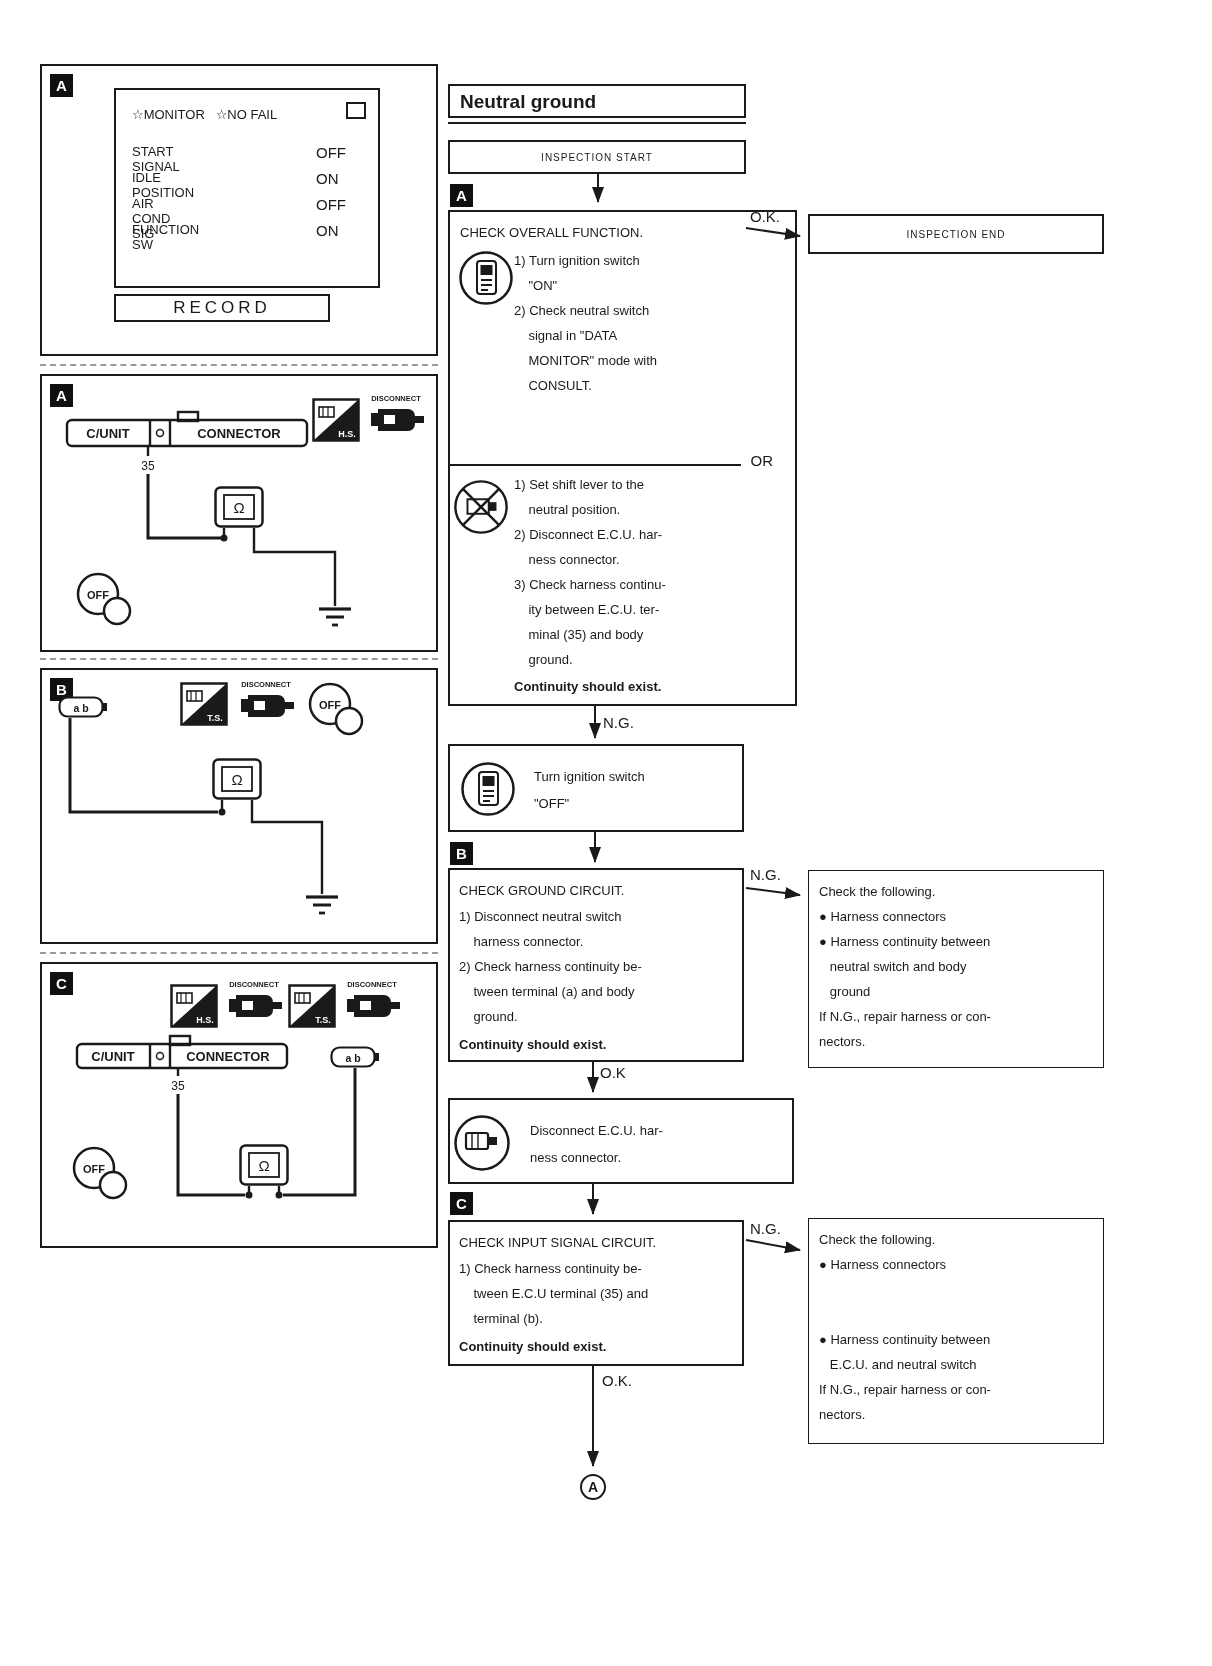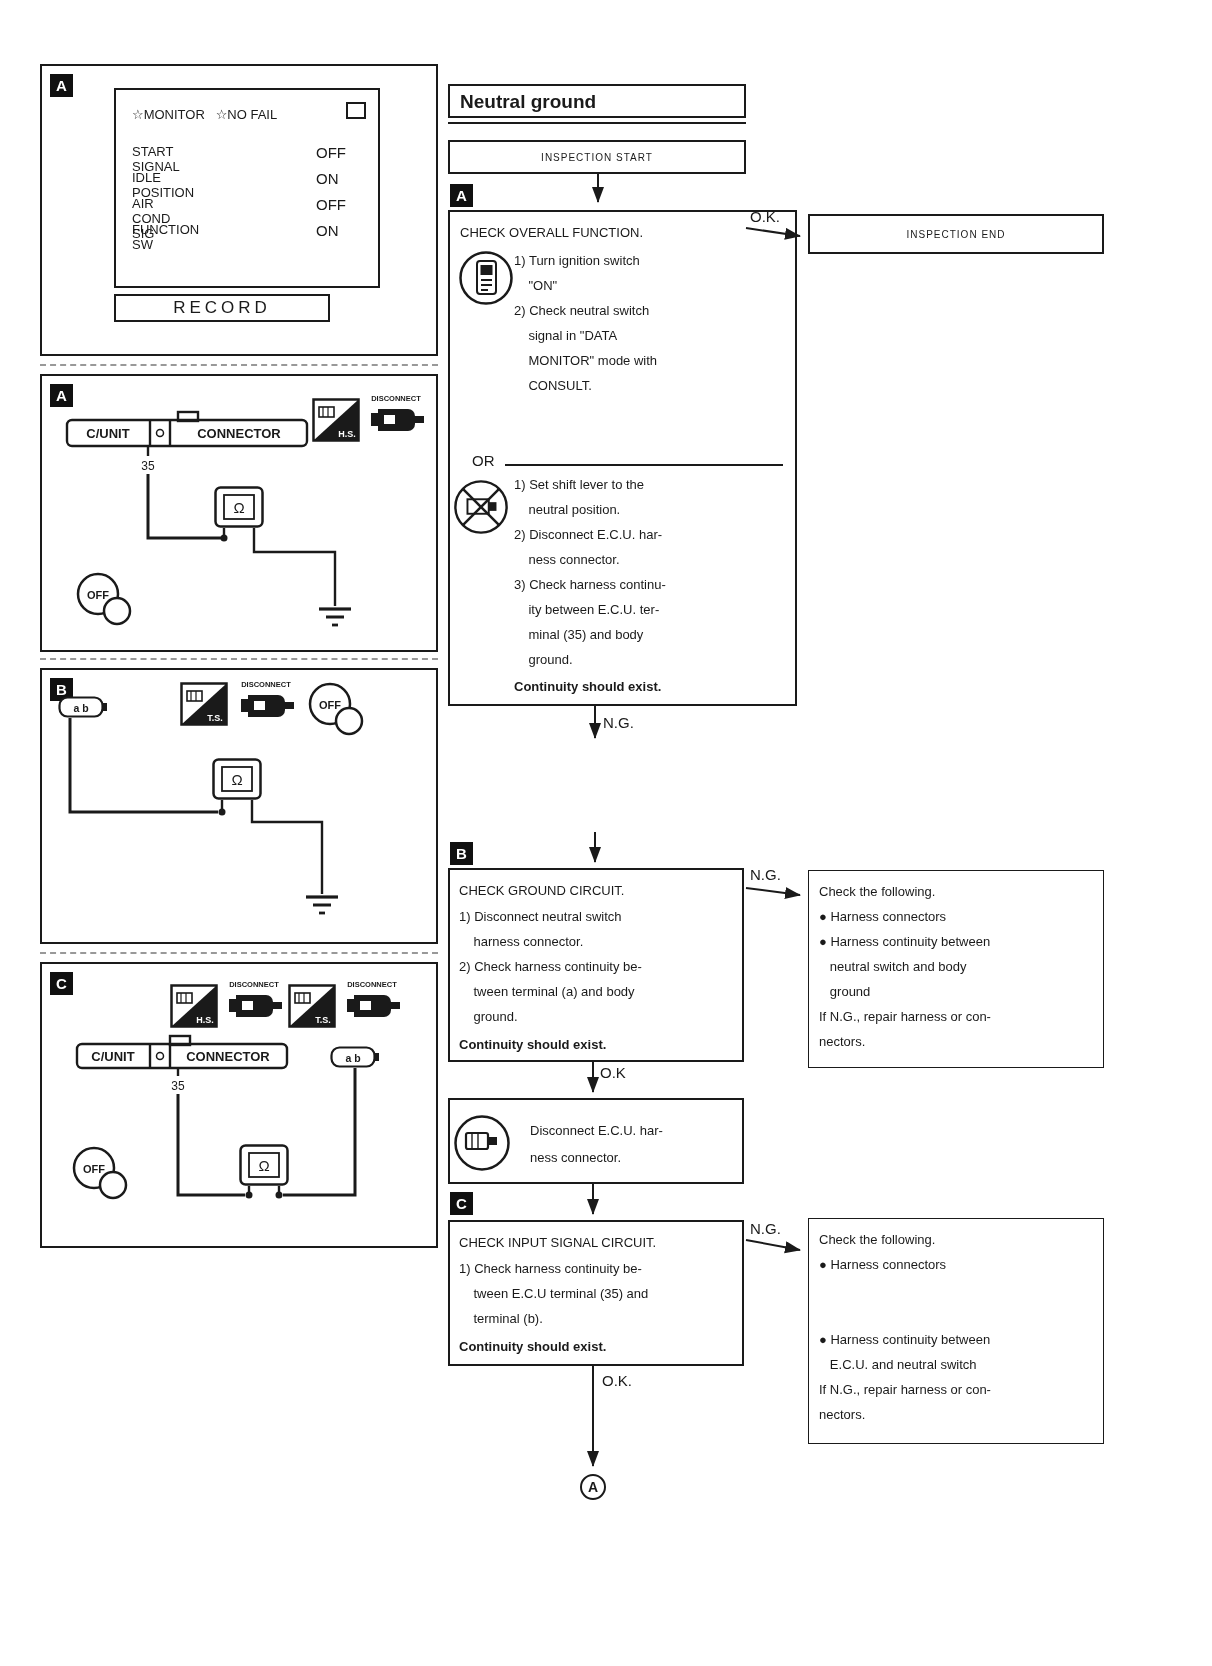--- a/index.html
+++ b/index.html
@@ -8,21 +8,21 @@
   .box{position:absolute;background:#fff;border:2px solid #1a1a1a}
   .thin{border-width:1.6px}
   .txt{position:absolute;font-size:13px;line-height:25px;white-space:pre-wrap}
   .b{font-weight:bold}
   .sec{position:absolute;width:23px;height:23px;background:#101010;color:#fff;font-weight:bold;
        font-size:15px;text-align:center;line-height:23px}
   .lbl{position:absolute;font-size:15px;white-space:nowrap}
   .ctr{display:flex;align-items:center;justify-content:center;font-size:10px;letter-spacing:1px}
   .dash{position:absolute;border-top:2px dashed #999;width:398px;left:40px}
   .title{font-size:19px;font-weight:bold;padding:3px 10px;line-height:26px}
-  .or-row{position:absolute;left:12px;right:12px;border-top:2px solid #1a1a1a;text-align:left}
+  .or-row{position:absolute;left:0;right:12px;border-top:2px solid #1a1a1a;text-align:right}
   .or-row span{position:relative;top:-14px;background:#fff;padding:0 10px;font-size:15px}
   .panelsvg{position:absolute;left:0;top:0;width:100%;height:100%}
   .overlay{position:absolute;left:0;top:0;pointer-events:none}
   .s2{fill:none;stroke:#1a1a1a;stroke-width:2.4}
   .s15{fill:none;stroke:#1a1a1a;stroke-width:1.5}
   .w3{fill:none;stroke:#1a1a1a;stroke-width:3}
   .dot{fill:#1a1a1a;stroke:none}
   .barlabel{font:bold 13px "Liberation Sans",sans-serif;fill:#1a1a1a}
   .tnum{font:12px "Liberation Sans",sans-serif;fill:#1a1a1a}
   .mon-row-name{position:absolute;left:16px;font-size:13px}
@@ -243,20 +243,27 @@
     minal (35) and body
     ground.</div>
     <div class="txt b" style="left:64px;top:462px;width:228px">Continuity should exist.</div>
   </div>
 
   <div class="lbl" style="left:750px;top:208px">O.K.</div>
   <div class="box ctr" style="left:808px;top:214px;width:296px;height:40px">INSPECTION END</div>
 
   <div class="lbl" style="left:603px;top:714px">N.G.</div>
 
+  <div class="box" style="left:448px;top:744px;width:296px;height:88px">
+    <svg style="position:absolute;left:10px;top:15px" width="56" height="56">
+      <use href="#sym-consult" width="56" height="56"></use>
+    </svg>
+    <div class="txt" style="left:84px;top:17px;width:200px;line-height:27px">Turn ignition switch
+"OFF"</div>
+  </div>
 
   <div class="sec" style="left:450px;top:842px">B</div>
 
   <div class="box" style="left:448px;top:868px;width:296px;height:194px">
     <div class="txt" style="left:9px;top:8px">CHECK GROUND CIRCUIT.</div>
     <div class="txt" style="left:9px;top:34px;width:280px">1) Disconnect neutral switch
     harness connector.
 2) Check harness continuity be-
     tween terminal (a) and body
     ground.</div>
@@ -267,21 +274,21 @@
   <div class="box thin txt" style="left:808px;top:870px;width:296px;height:198px;padding:8px 10px">Check the following.
 ● Harness connectors
 ● Harness continuity between
    neutral switch and body
    ground
 If N.G., repair harness or con-
 nectors.</div>
 
   <div class="lbl" style="left:600px;top:1064px">O.K</div>
 
-  <div class="box" style="left:448px;top:1098px;width:296px;height:86px">
+  <div class="box" style="left:448px;top:1098px;width:346px;height:86px">
     <svg style="position:absolute;left:2px;top:13px" width="60" height="60">
       <use href="#sym-ecu" width="60" height="60"></use>
     </svg>
     <div class="txt" style="left:80px;top:17px;width:205px;line-height:27px">Disconnect E.C.U. har-
 ness connector.</div>
   </div>
 
   <div class="sec" style="left:450px;top:1192px">C</div>
 
   <div class="box" style="left:448px;top:1220px;width:296px;height:146px">

